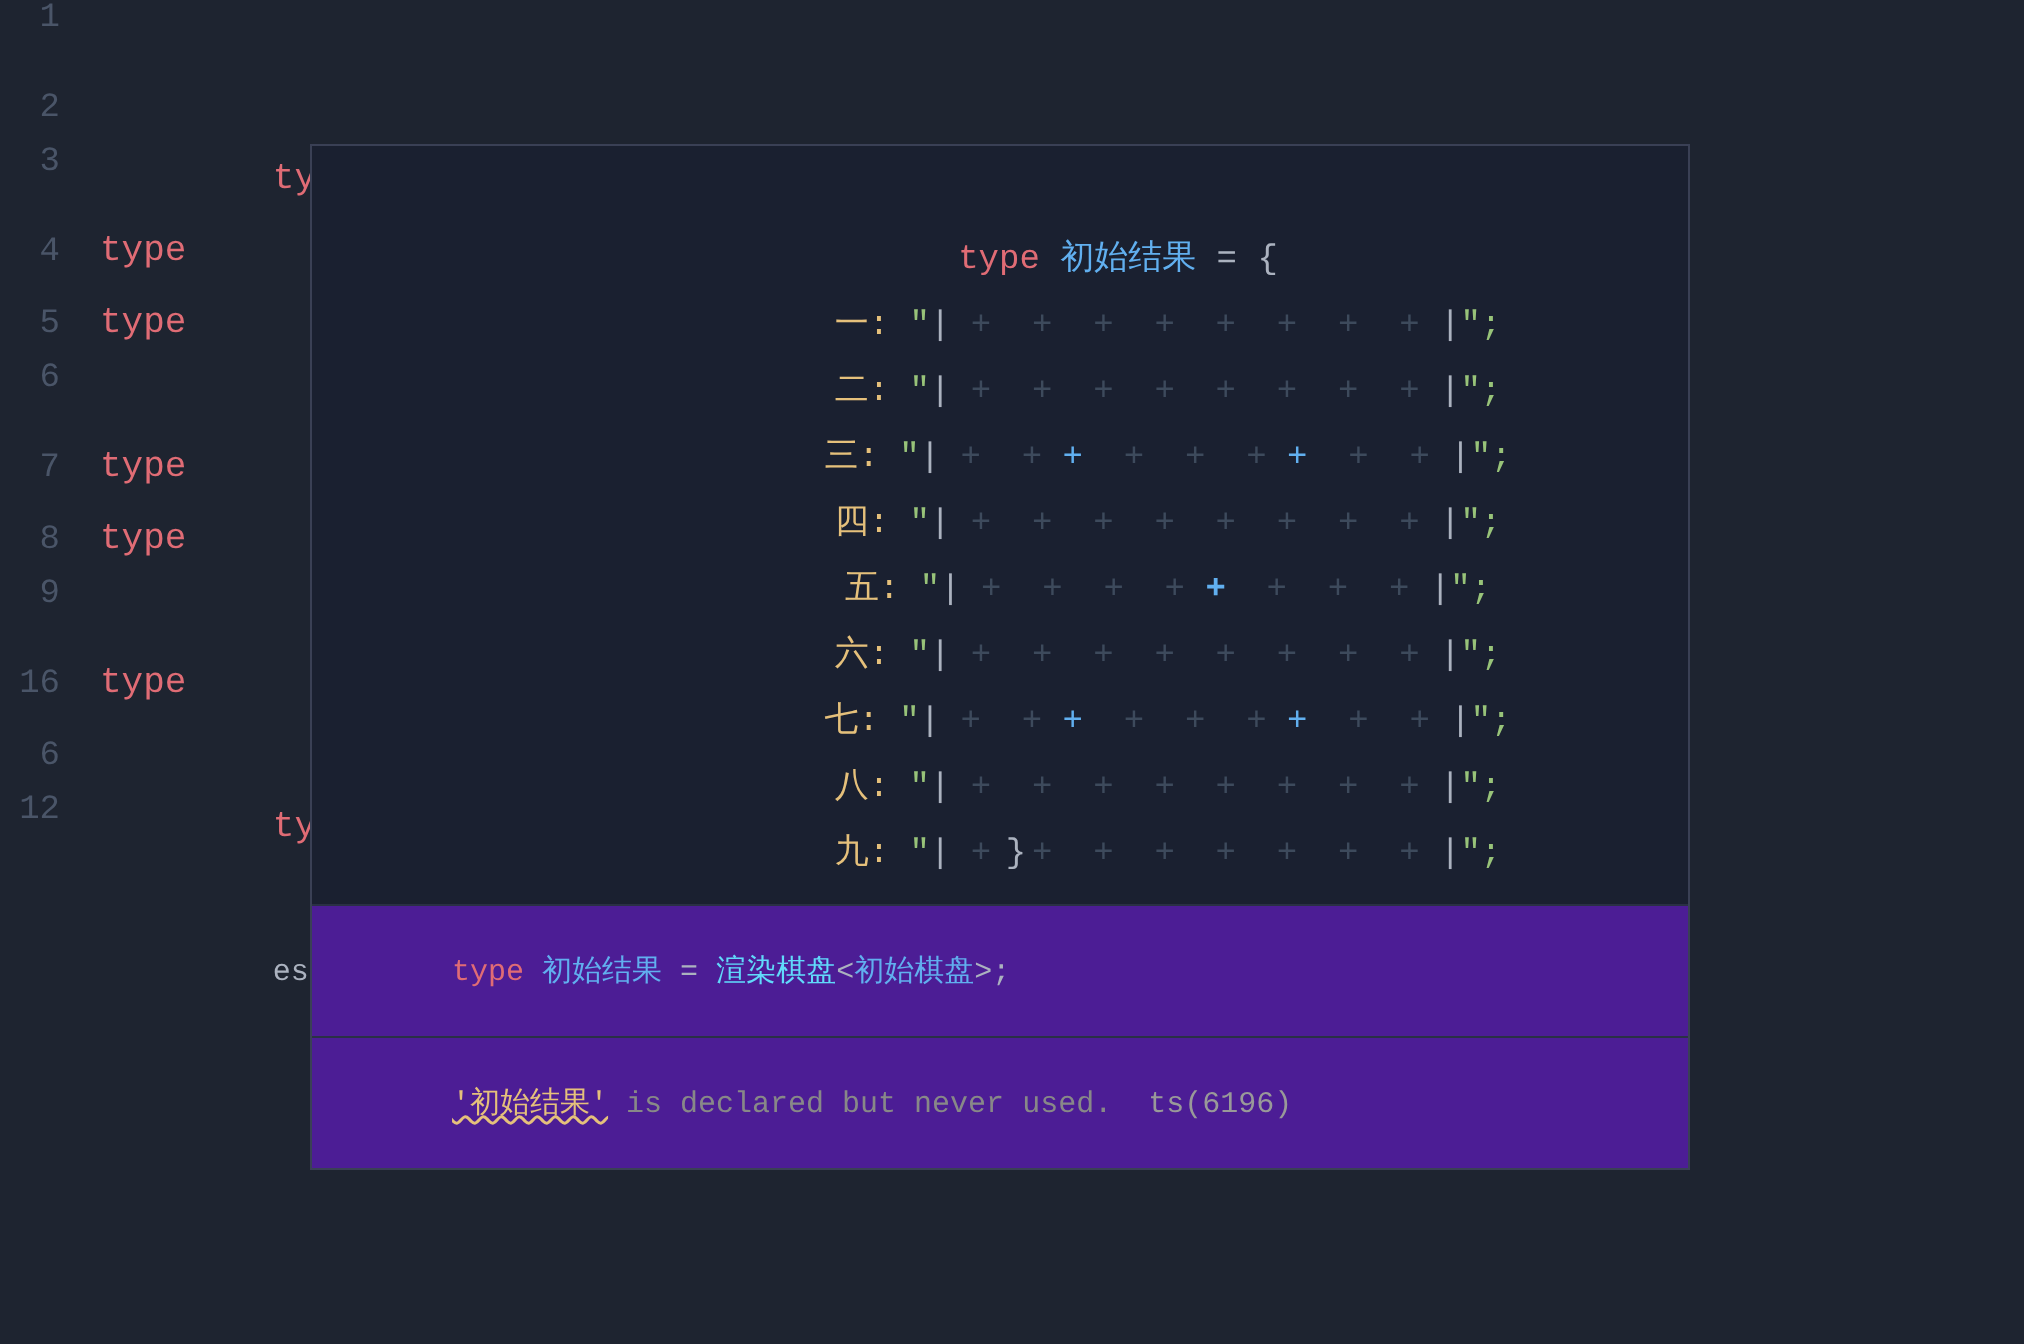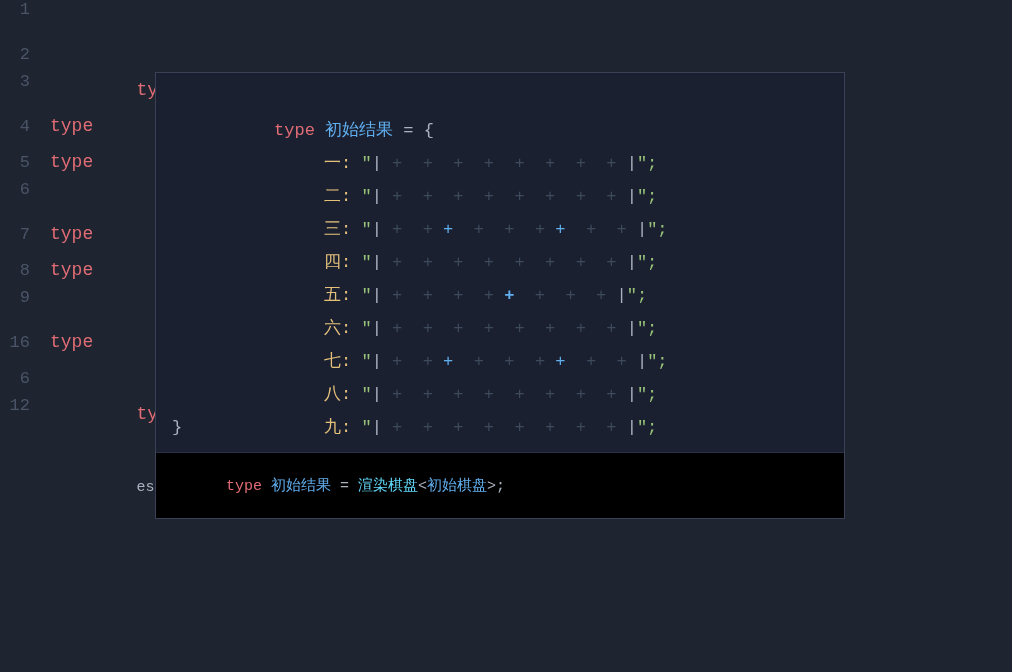--- a/index.html
+++ b/index.html
@@ -71,20 +71,21 @@
 
     .popup-inner {
       padding: 8px 0;
     }
 
     .popup-line {
       display: flex;
       align-items: baseline;
       height: 33px;
       padding-left: 16px;
+      justify-content: center;
     }
 
     .popup-line-content {
       white-space: pre;
       font-size: 17px;
       line-height: 33px;
     }
 
     .grid-cell {
       color: #3d4a5c;
@@ -93,21 +94,21 @@
     .grid-highlight {
       color: #61afef;
     }
     .bar-char {
       color: #abb2bf;
     }
     .cn-key { color: #e5c07b; }
 
     
     .popup-footer {
-      background-color: #000000;
+      background-color: #4c1d95;
       border-top: 1px solid #2a3045;
       padding: 6px 16px;
       font-size: 15px;
       color: #888;
       white-space: pre;
     }
 
     .err-squiggle {
       text-decoration: underline wavy #e5c07b;
     }
@@ -252,15 +253,18 @@
       <div class="popup-line">
         <span class="popup-line-content punct">}</span>
       </div>
 
     </div>
 
     <div class="popup-footer">
       <span class="kw-type">type</span><span class="punct"> </span><span class="cn-text">初始结果</span><span class="punct"> = </span><span class="fn-name">渲染棋盘</span><span class="punct">&lt;</span><span class="cn-text">初始棋盘</span><span class="punct">&gt;;</span>
     </div>
 
+    <div class="popup-footer" style="border-top:1px solid #2a3045;">
+      <span class="err-squiggle" style="color:#e5c07b;text-decoration:underline wavy #e5c07b">'初始结果'</span><span style="color:#888"> is declared but never used.  </span><span style="color:#999">ts(6196)</span>
+    </div>
 
   </div>
 </div>
 
 </body></html>

